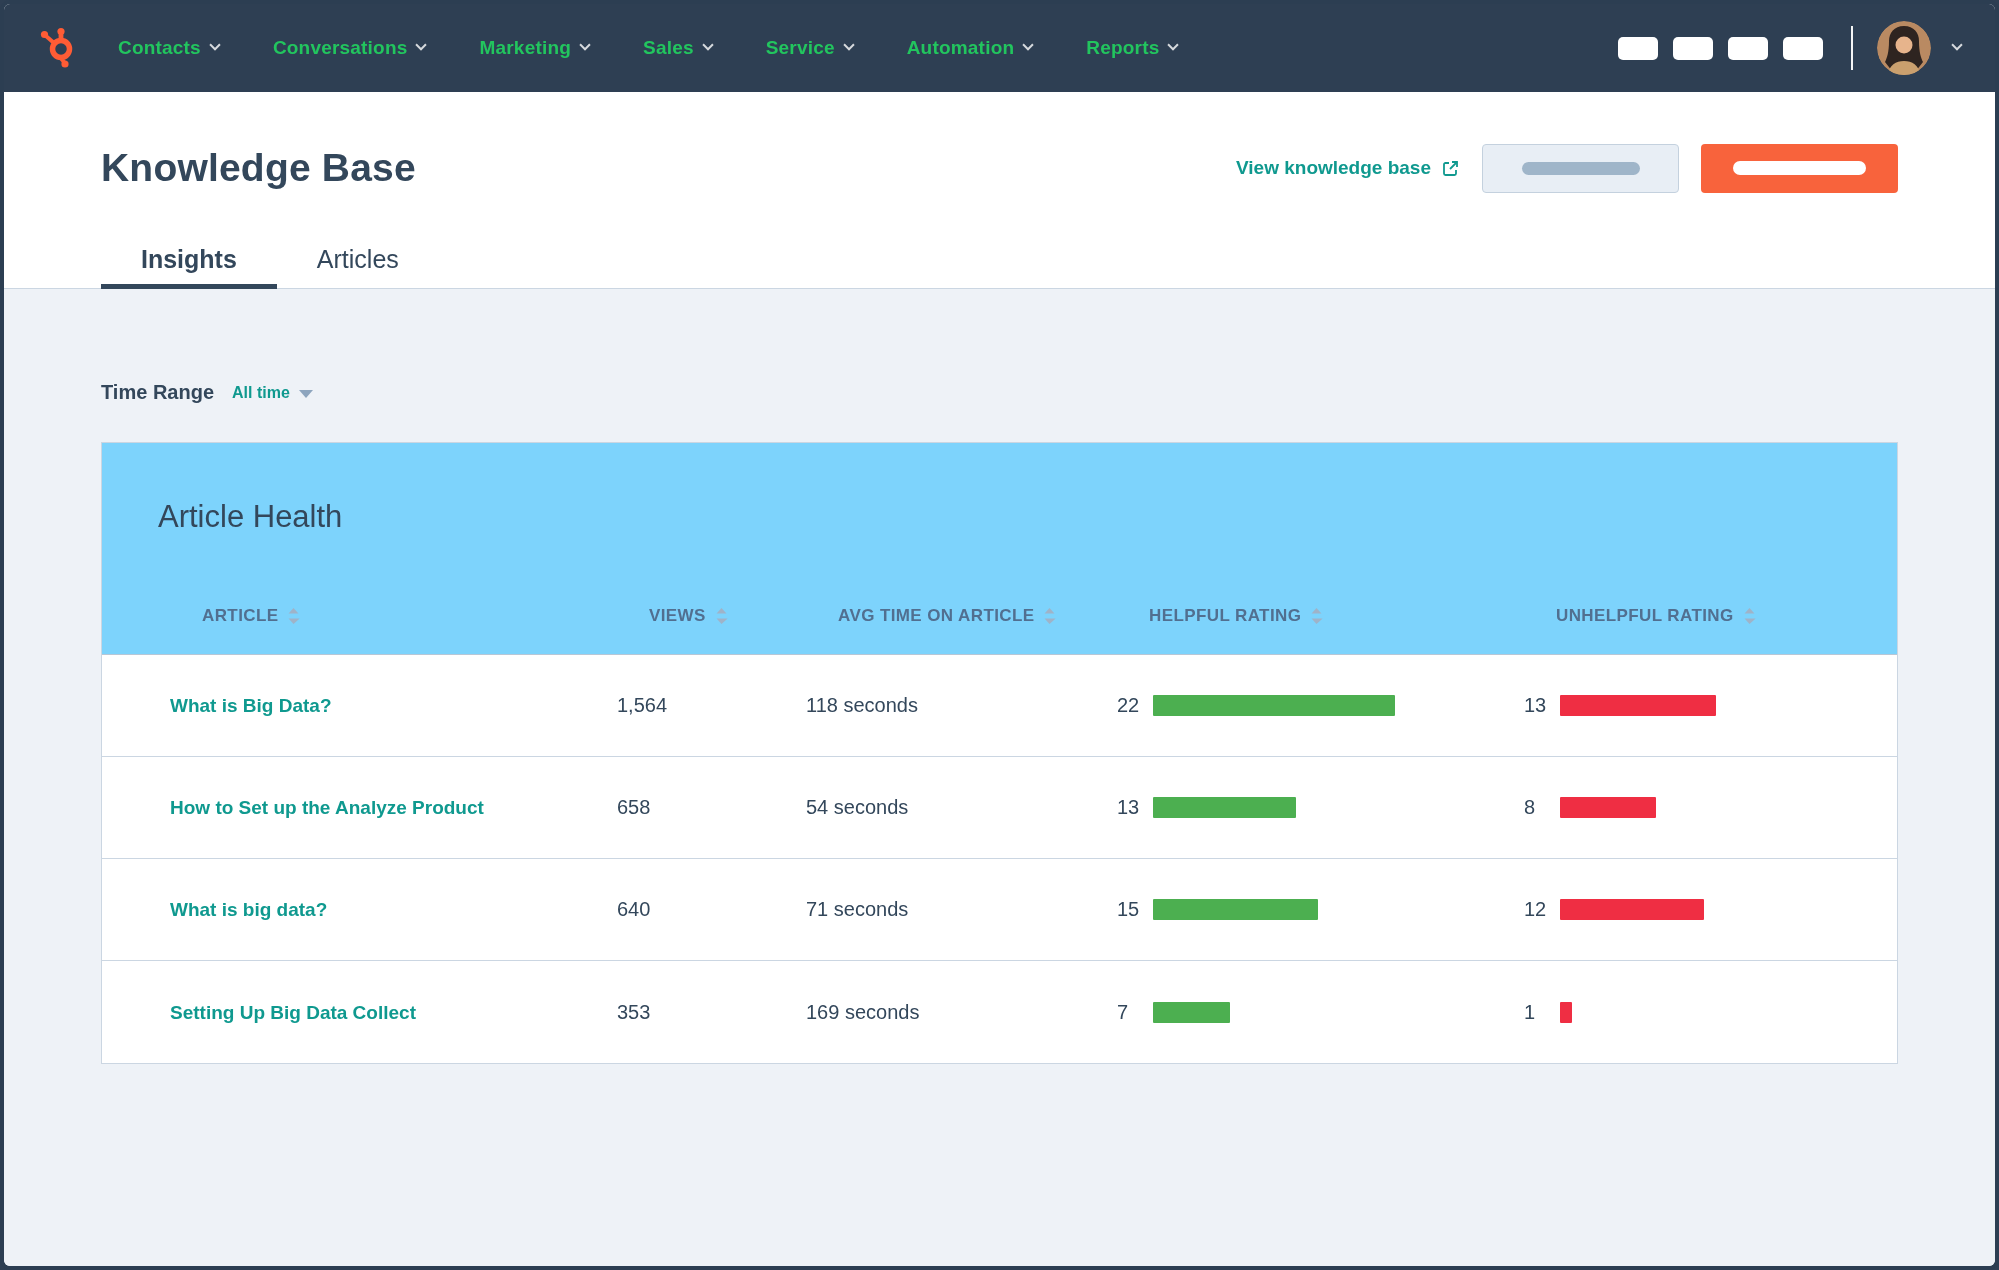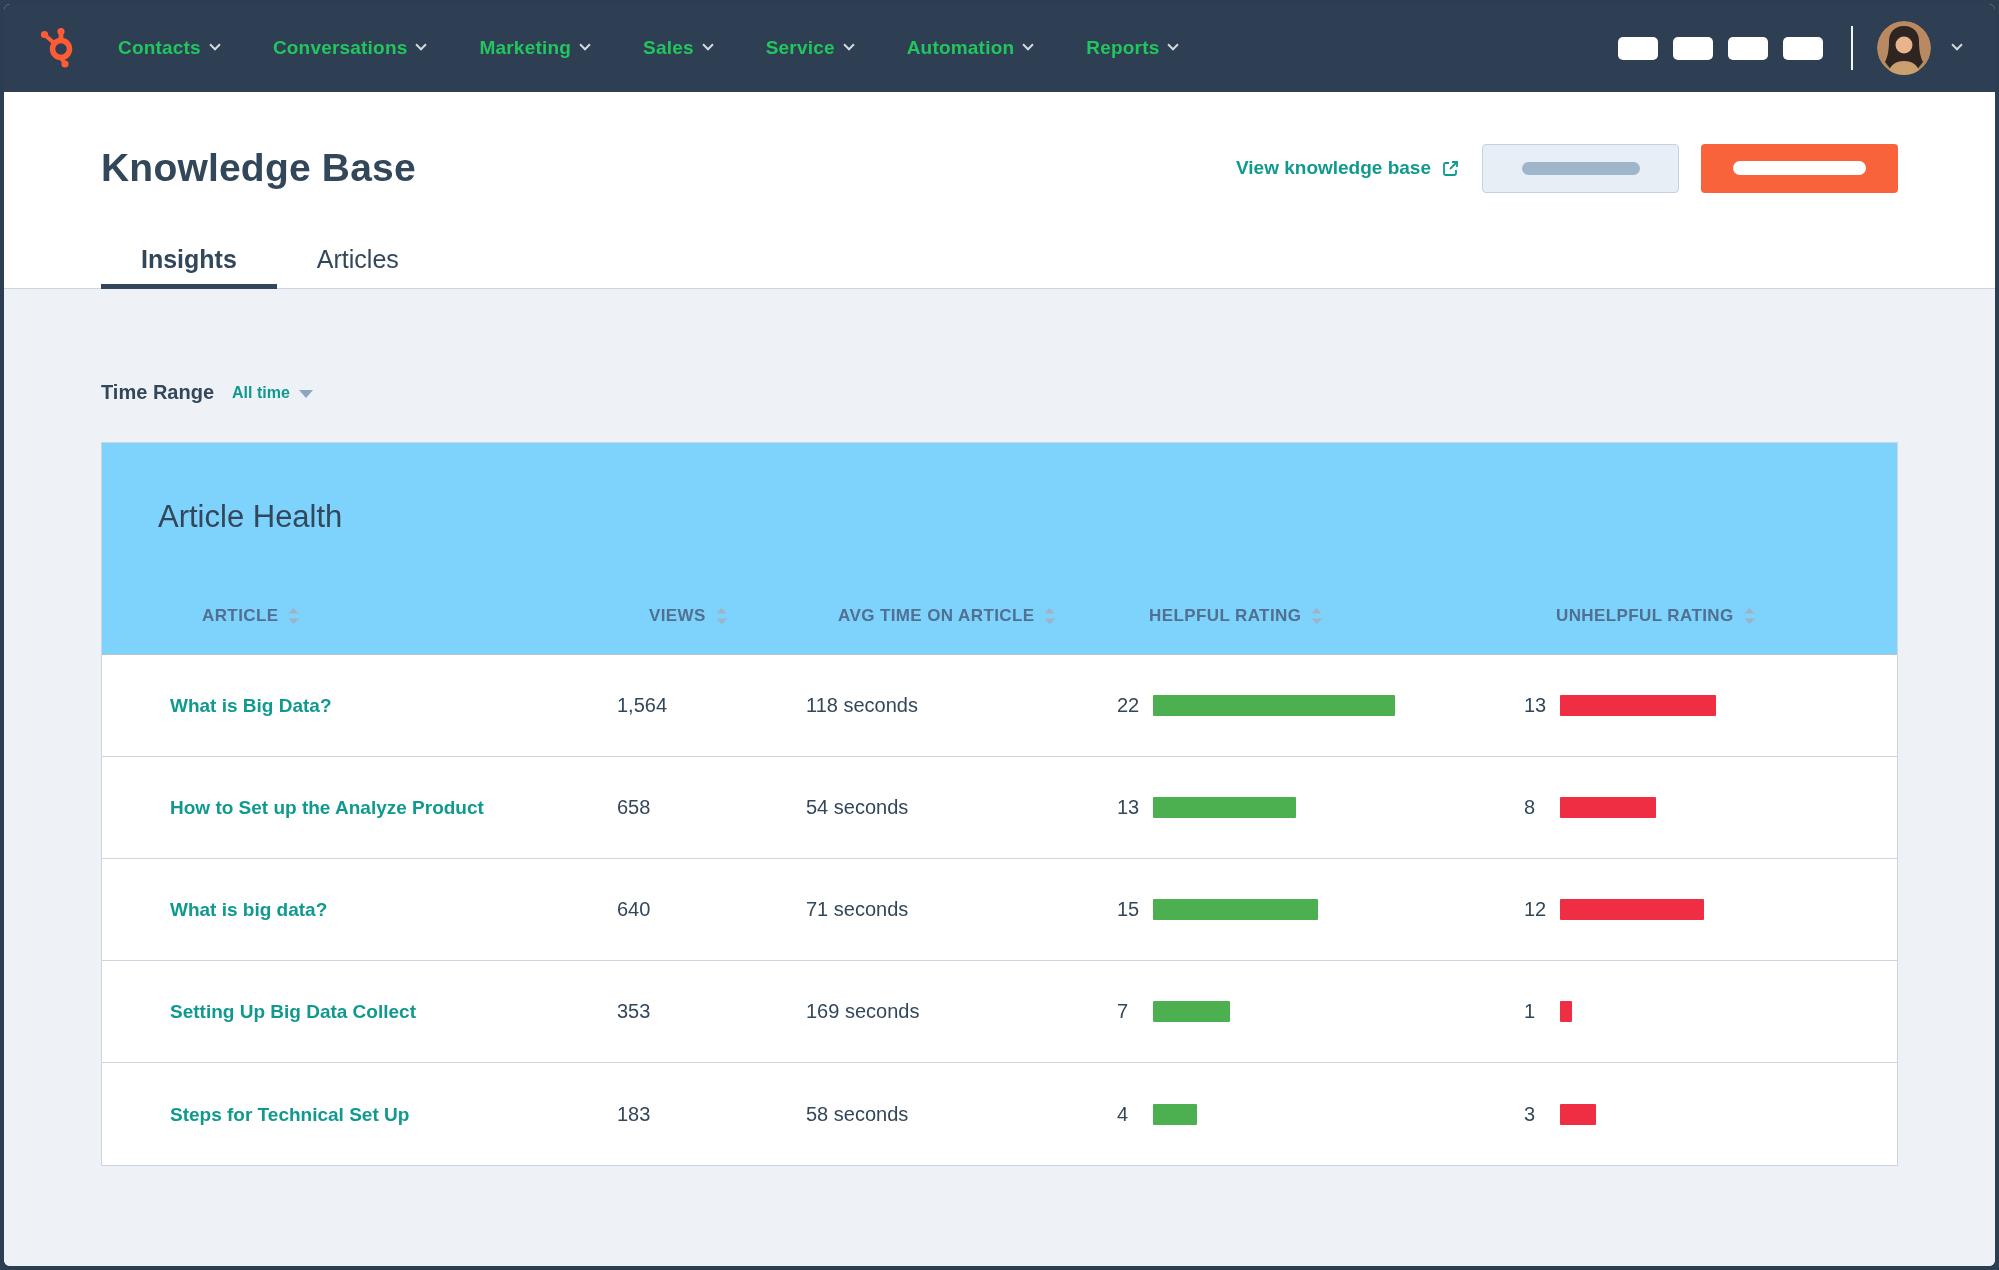--- a/index.html
+++ b/index.html
@@ -313,31 +313,18 @@
           <div class="cell rating">
               <span class="num">7</span>
               <div class="bar" style="width: 77px; background: rgb(76, 175, 80);"></div>
             </div>
           <div class="cell rating">
               <span class="num">1</span>
               <div class="bar" style="width: 12px; background: rgb(239, 46, 67);"></div>
             </div>
         </div>
 
-        <div class="trow">
-          <div class="cell article"><a>Steps for Technical Set Up</a></div>
-          <div class="cell">183</div>
-          <div class="cell">58 seconds</div>
-          <div class="cell rating">
-              <span class="num">4</span>
-              <div class="bar" style="width: 44px; background: rgb(76, 175, 80);"></div>
-            </div>
-          <div class="cell rating">
-              <span class="num">3</span>
-              <div class="bar" style="width: 36px; background: rgb(239, 46, 67);"></div>
-            </div>
-        </div>
 
       </div>
     </div>
 
   </div>
 </div>
 
 </body></html>

